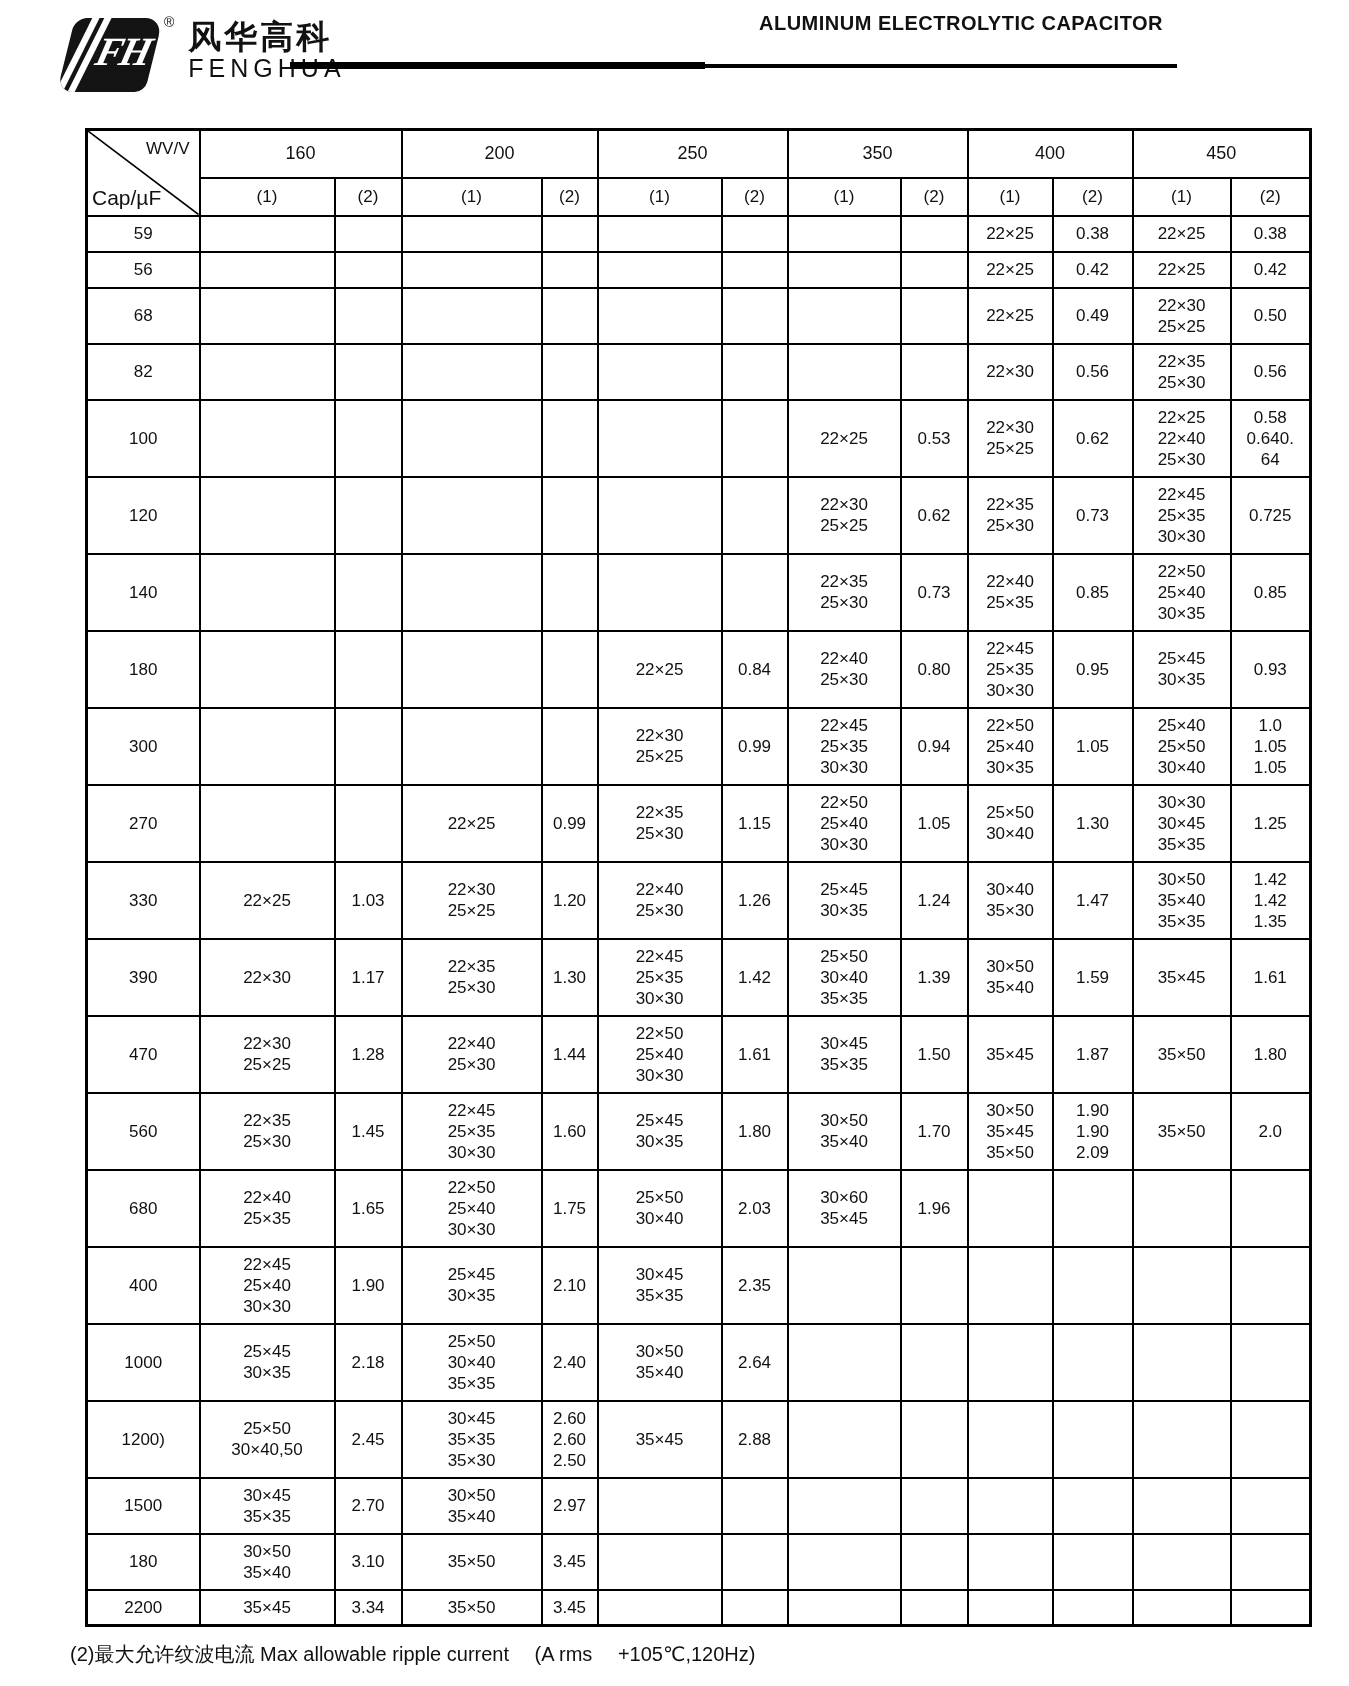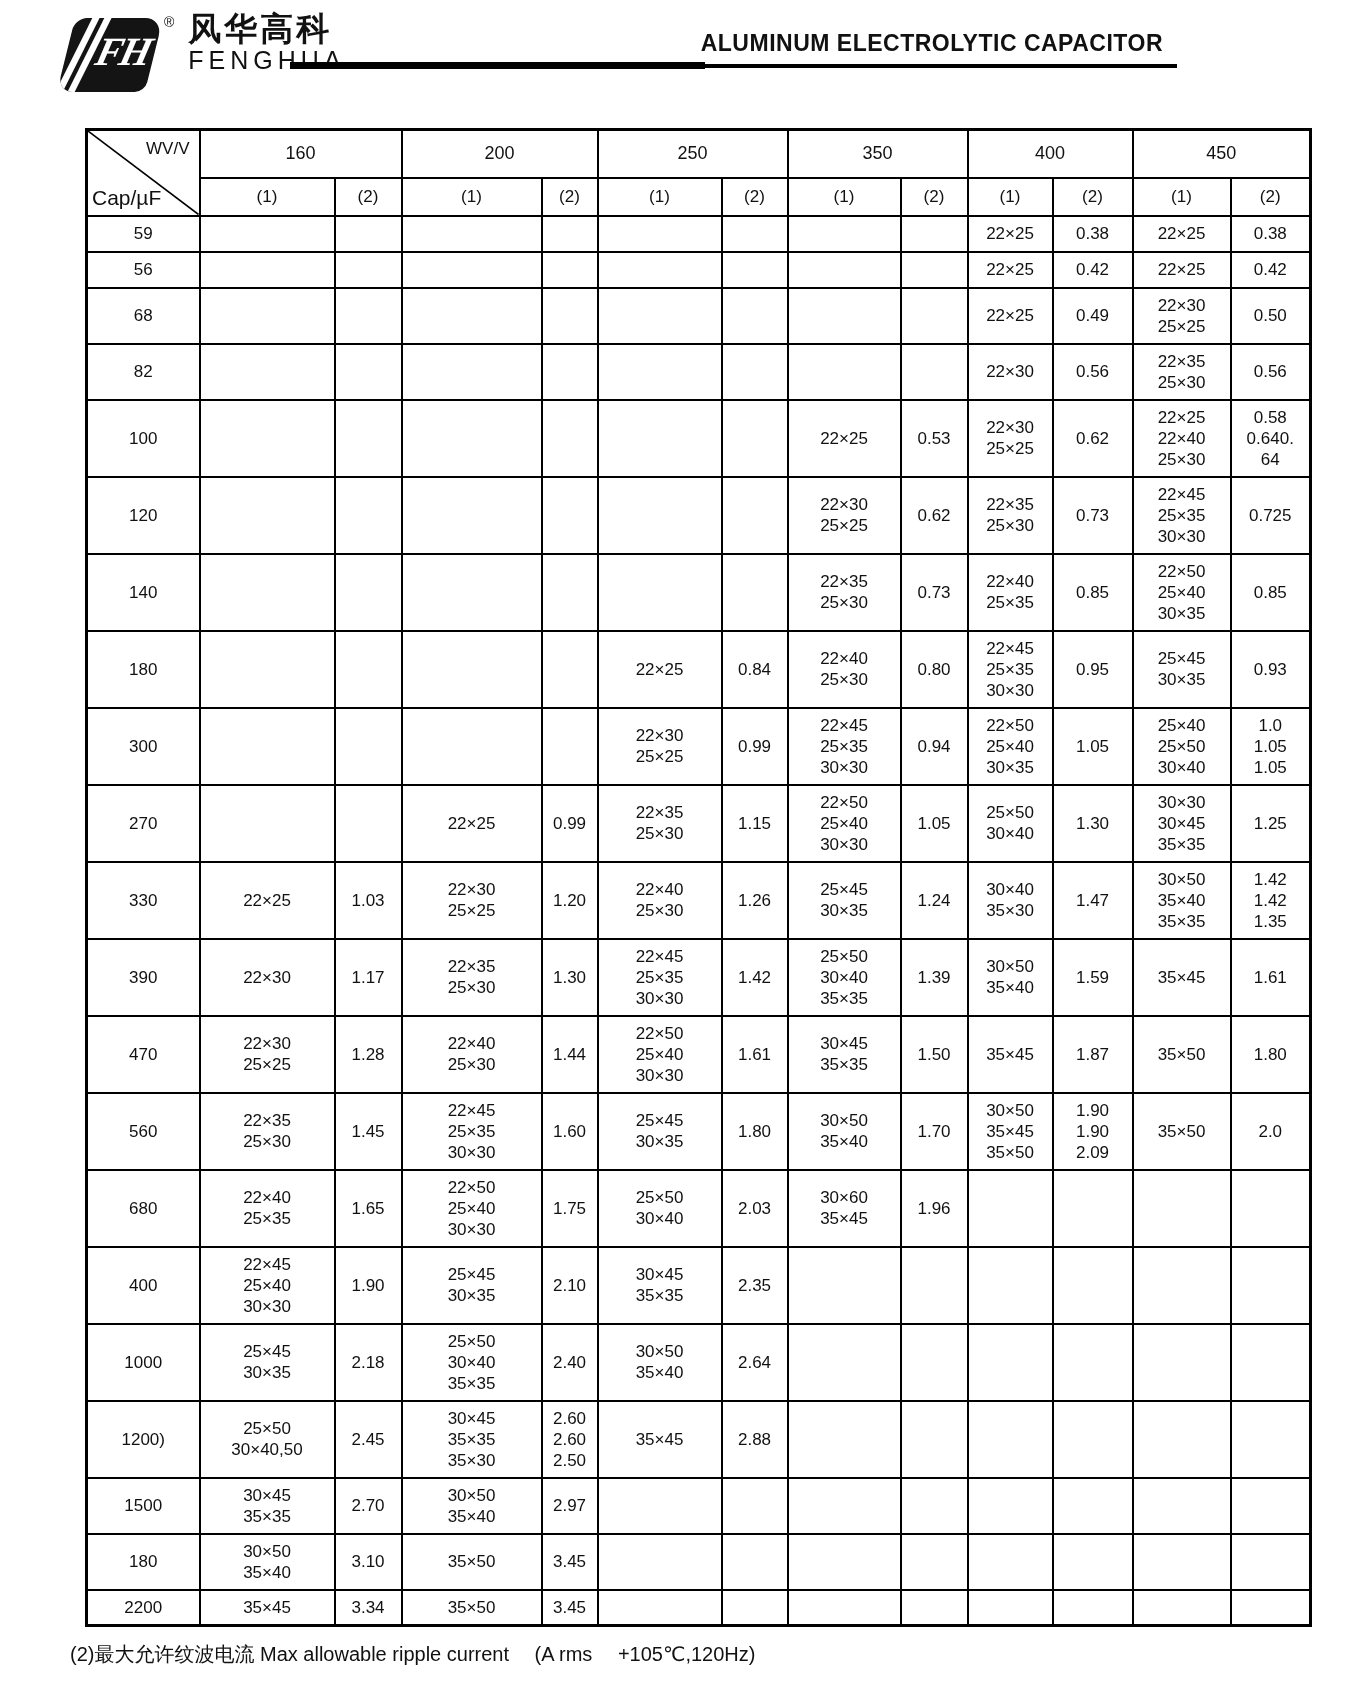--- a/index.html
+++ b/index.html
@@ -18,26 +18,26 @@
     margin-top:6px;
   }
   .logo-mark .stripe { position:absolute; top:-8px; bottom:-8px; width:7px; background:#fff; transform:rotate(14deg); }
   .logo-mark .s1 { left:8px; } .logo-mark .s2 { left:20px; }
   .logo-fh {
     position:absolute; left:30px; top:10px; color:#fff; font-weight:bold;
     font-style:italic; font-size:40px; letter-spacing:-3px;
     font-family:"Liberation Serif","DejaVu Serif",serif;
   }
   .reg-mark { font-size:14px; margin:2px 0 0 10px; }
-  .brand-text { margin-left:14px; }
+  .brand-text { margin-left:14px; margin-top:8px; }
   .brand-cn { font-size:33px; font-weight:bold; letter-spacing:3px; line-height:1.05; }
   .brand-en { font-size:25px; letter-spacing:5px; line-height:1.1; font-weight:400; }
   .page-title {
-    position:absolute; right:186px; top:30px;
-    font-size:23px; font-weight:bold; letter-spacing:0.5px;margin-left:12px;
+    position:absolute; right:186px; top:12px;
+    font-size:20px; font-weight:bold; letter-spacing:0.5px;margin-left:12px;
   }
   .header-rule-a { position:absolute; left:290px; top:62px; width:415px; height:7px; background:#000; }
   .header-rule-b { position:absolute; left:700px; right:172px; top:64px; height:4px; background:#000; }
   
   .tbl-wrap { margin:2px 0 0 57px;padding-left:28px; }
   table { border-collapse:collapse; table-layout:fixed; }
   th,td {
     border:2px solid #000; text-align:center; vertical-align:middle;
     font-size:17px; line-height:21px; padding:6px 2px; height:36px;
     font-weight:400; white-space:pre-line; overflow:hidden;

